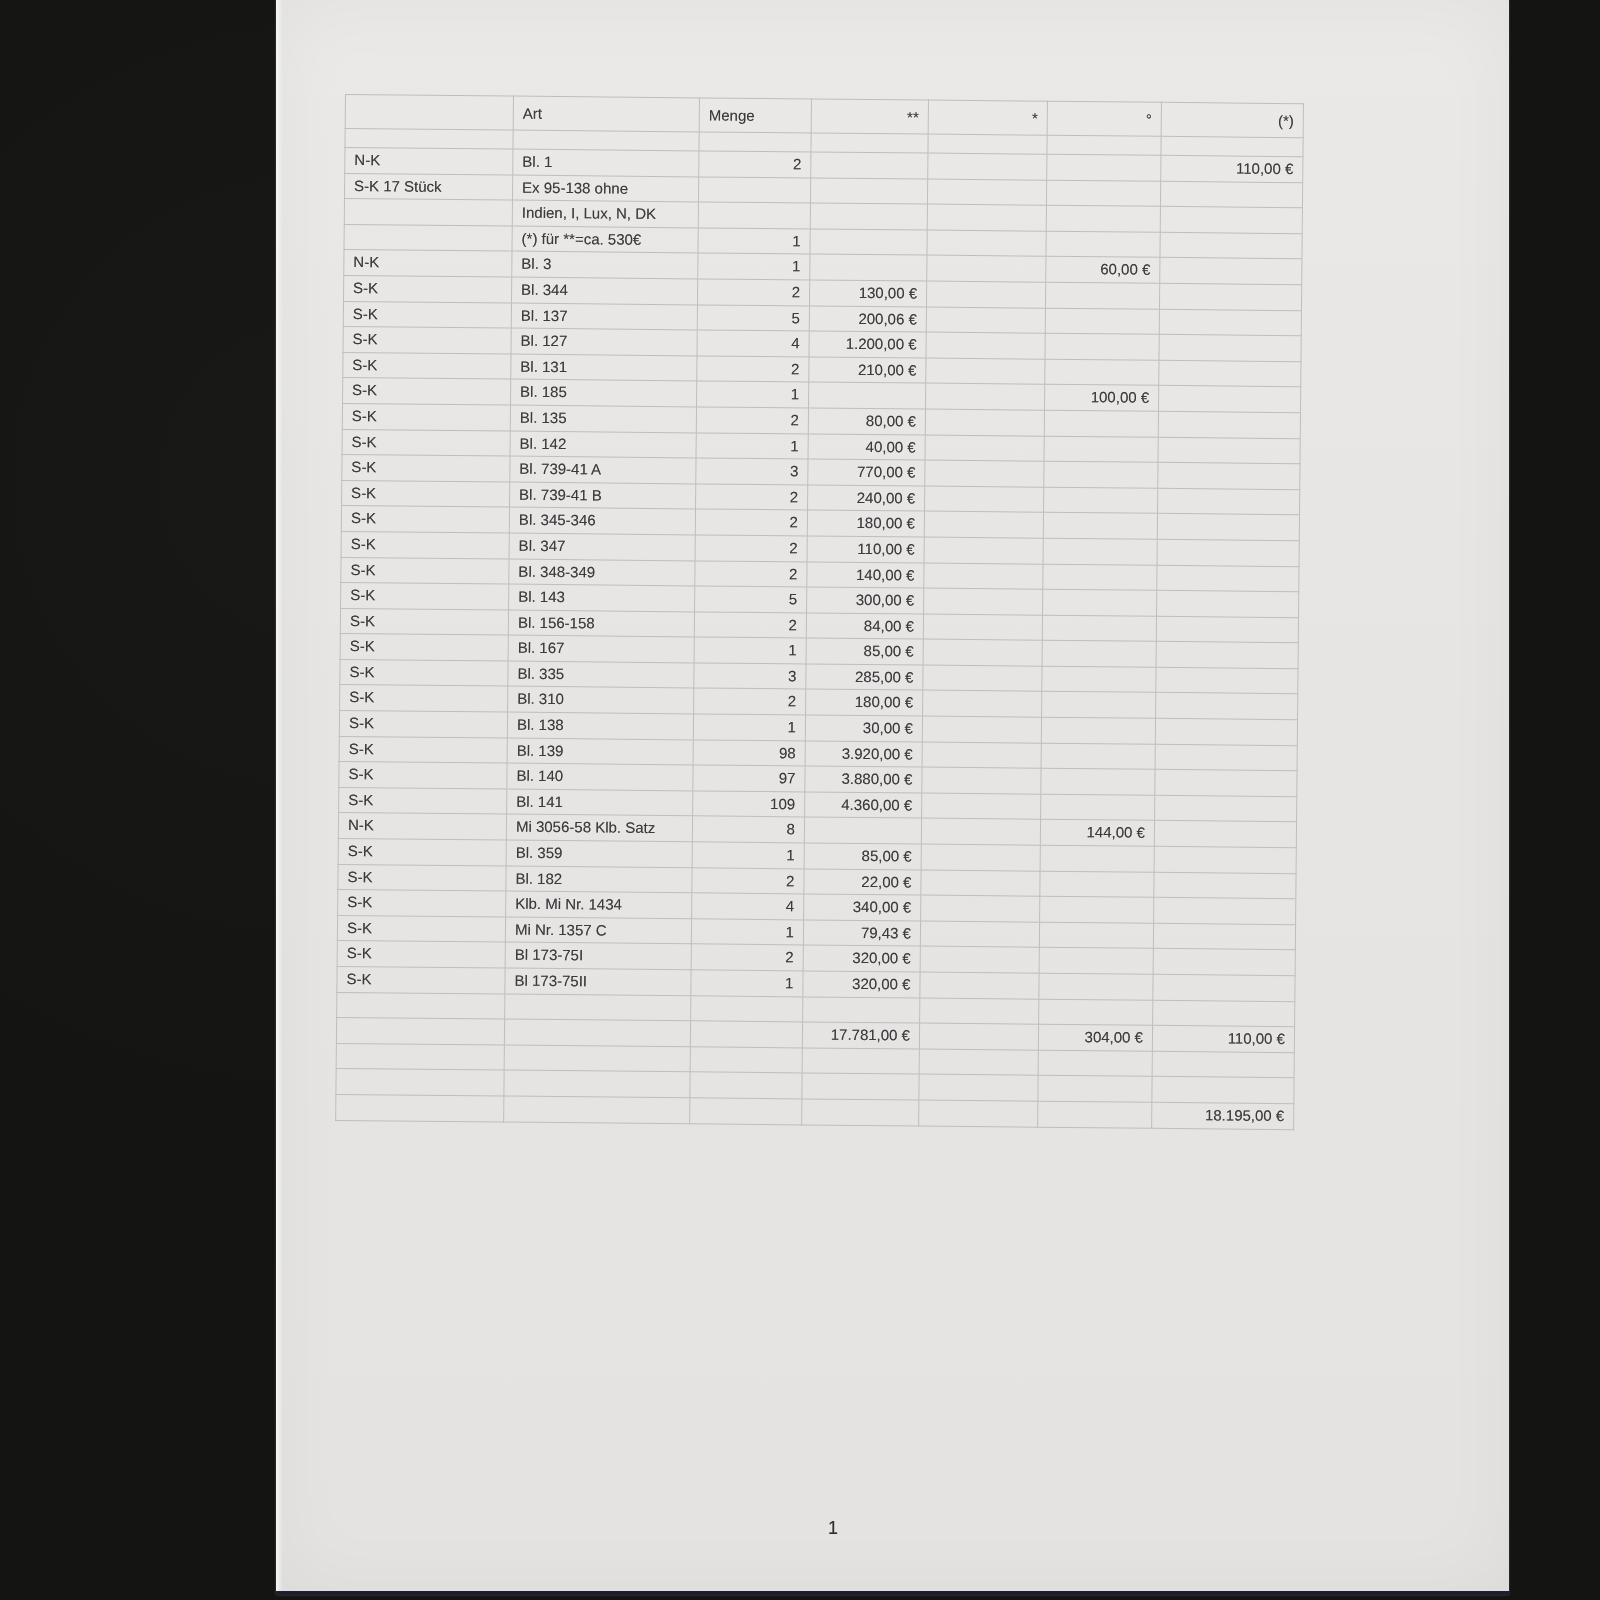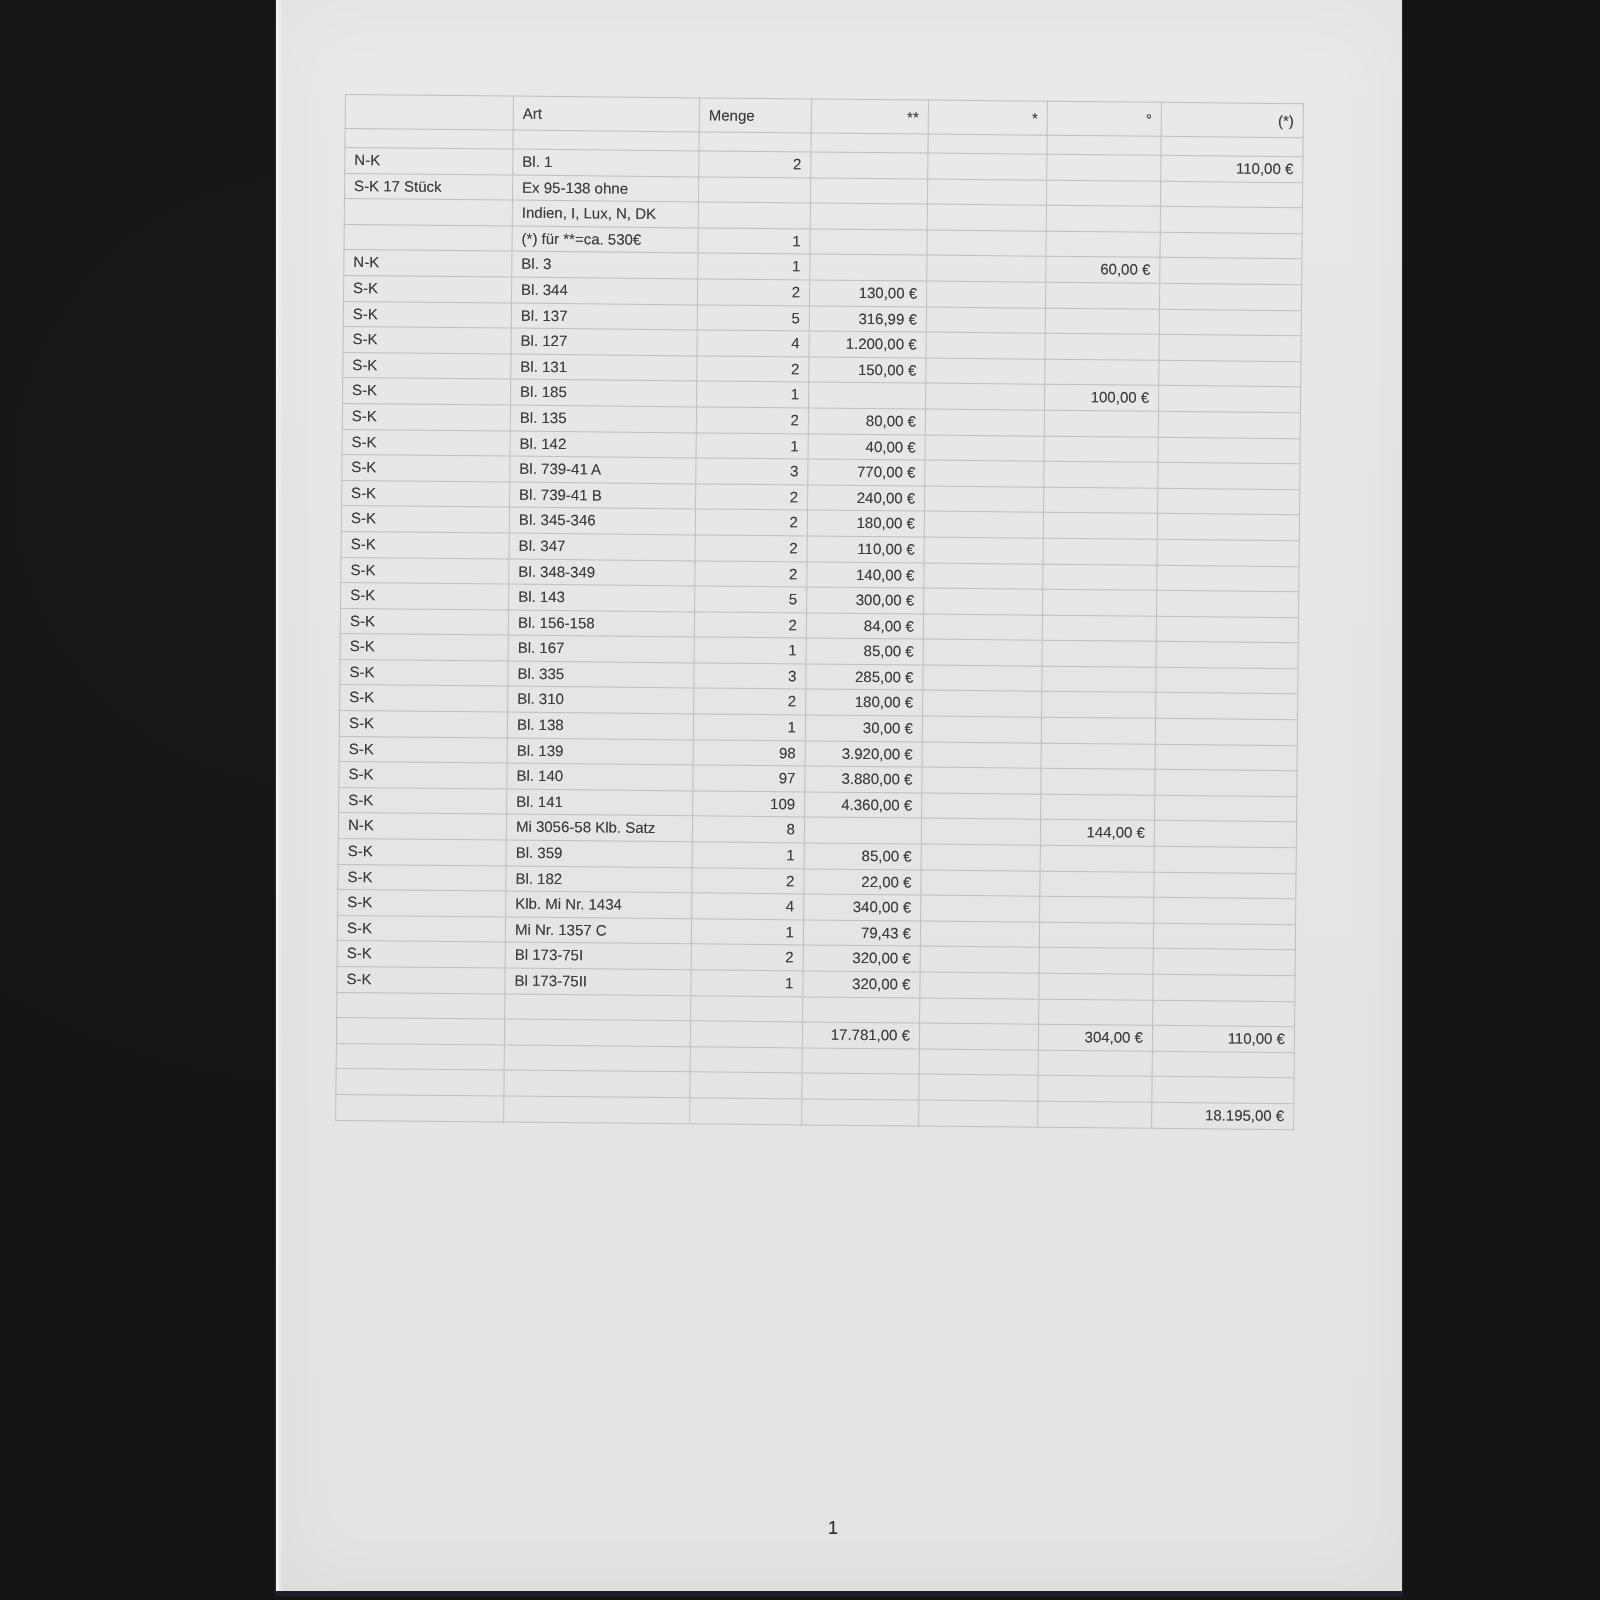--- a/index.html
+++ b/index.html
@@ -16,21 +16,21 @@
     width: 1600px;
     height: 1600px;
     background:
       radial-gradient(circle at 20% 30%, rgba(255,255,255,0.02), transparent 40%),
       #141412;
   }
   .paper {
     position: absolute;
     left: 276px;
     top: 0;
-    width: 1126px;
+    width: 1233px;
     height: 1591px;
     background: linear-gradient(180deg, #eae9e7 0%, #e6e5e3 45%, #e4e3e1 100%);
     box-shadow: inset 0 0 80px rgba(0,0,0,0.04), 0 0 2px rgba(255,255,255,0.25);
     border-bottom: 4px solid #1e1e2e;
   }
   .paper::before {
     content: "";
     position: absolute;
     left: 0; top: 0; bottom: 0;
     width: 7px;
@@ -172,39 +172,39 @@
               <td class="ar">2</td>
               <td class="ar">130,00 €</td>
               <td class="ar"></td>
               <td class="ar"></td>
               <td class="ar"></td>
             </tr>
             <tr class="">
               <td class="al">S-K</td>
               <td class="al">Bl. 137</td>
               <td class="ar">5</td>
-              <td class="ar">316,99 €</td>
+              <td class="ar">200,06 €</td>
               <td class="ar"></td>
               <td class="ar"></td>
               <td class="ar"></td>
             </tr>
             <tr class="">
               <td class="al">S-K</td>
               <td class="al">Bl. 127</td>
               <td class="ar">4</td>
               <td class="ar">1.200,00 €</td>
               <td class="ar"></td>
               <td class="ar"></td>
               <td class="ar"></td>
             </tr>
             <tr class="">
               <td class="al">S-K</td>
               <td class="al">Bl. 131</td>
               <td class="ar">2</td>
-              <td class="ar">150,00 €</td>
+              <td class="ar">210,00 €</td>
               <td class="ar"></td>
               <td class="ar"></td>
               <td class="ar"></td>
             </tr>
             <tr class="">
               <td class="al">S-K</td>
               <td class="al">Bl. 185</td>
               <td class="ar">1</td>
               <td class="ar"></td>
               <td class="ar"></td>

